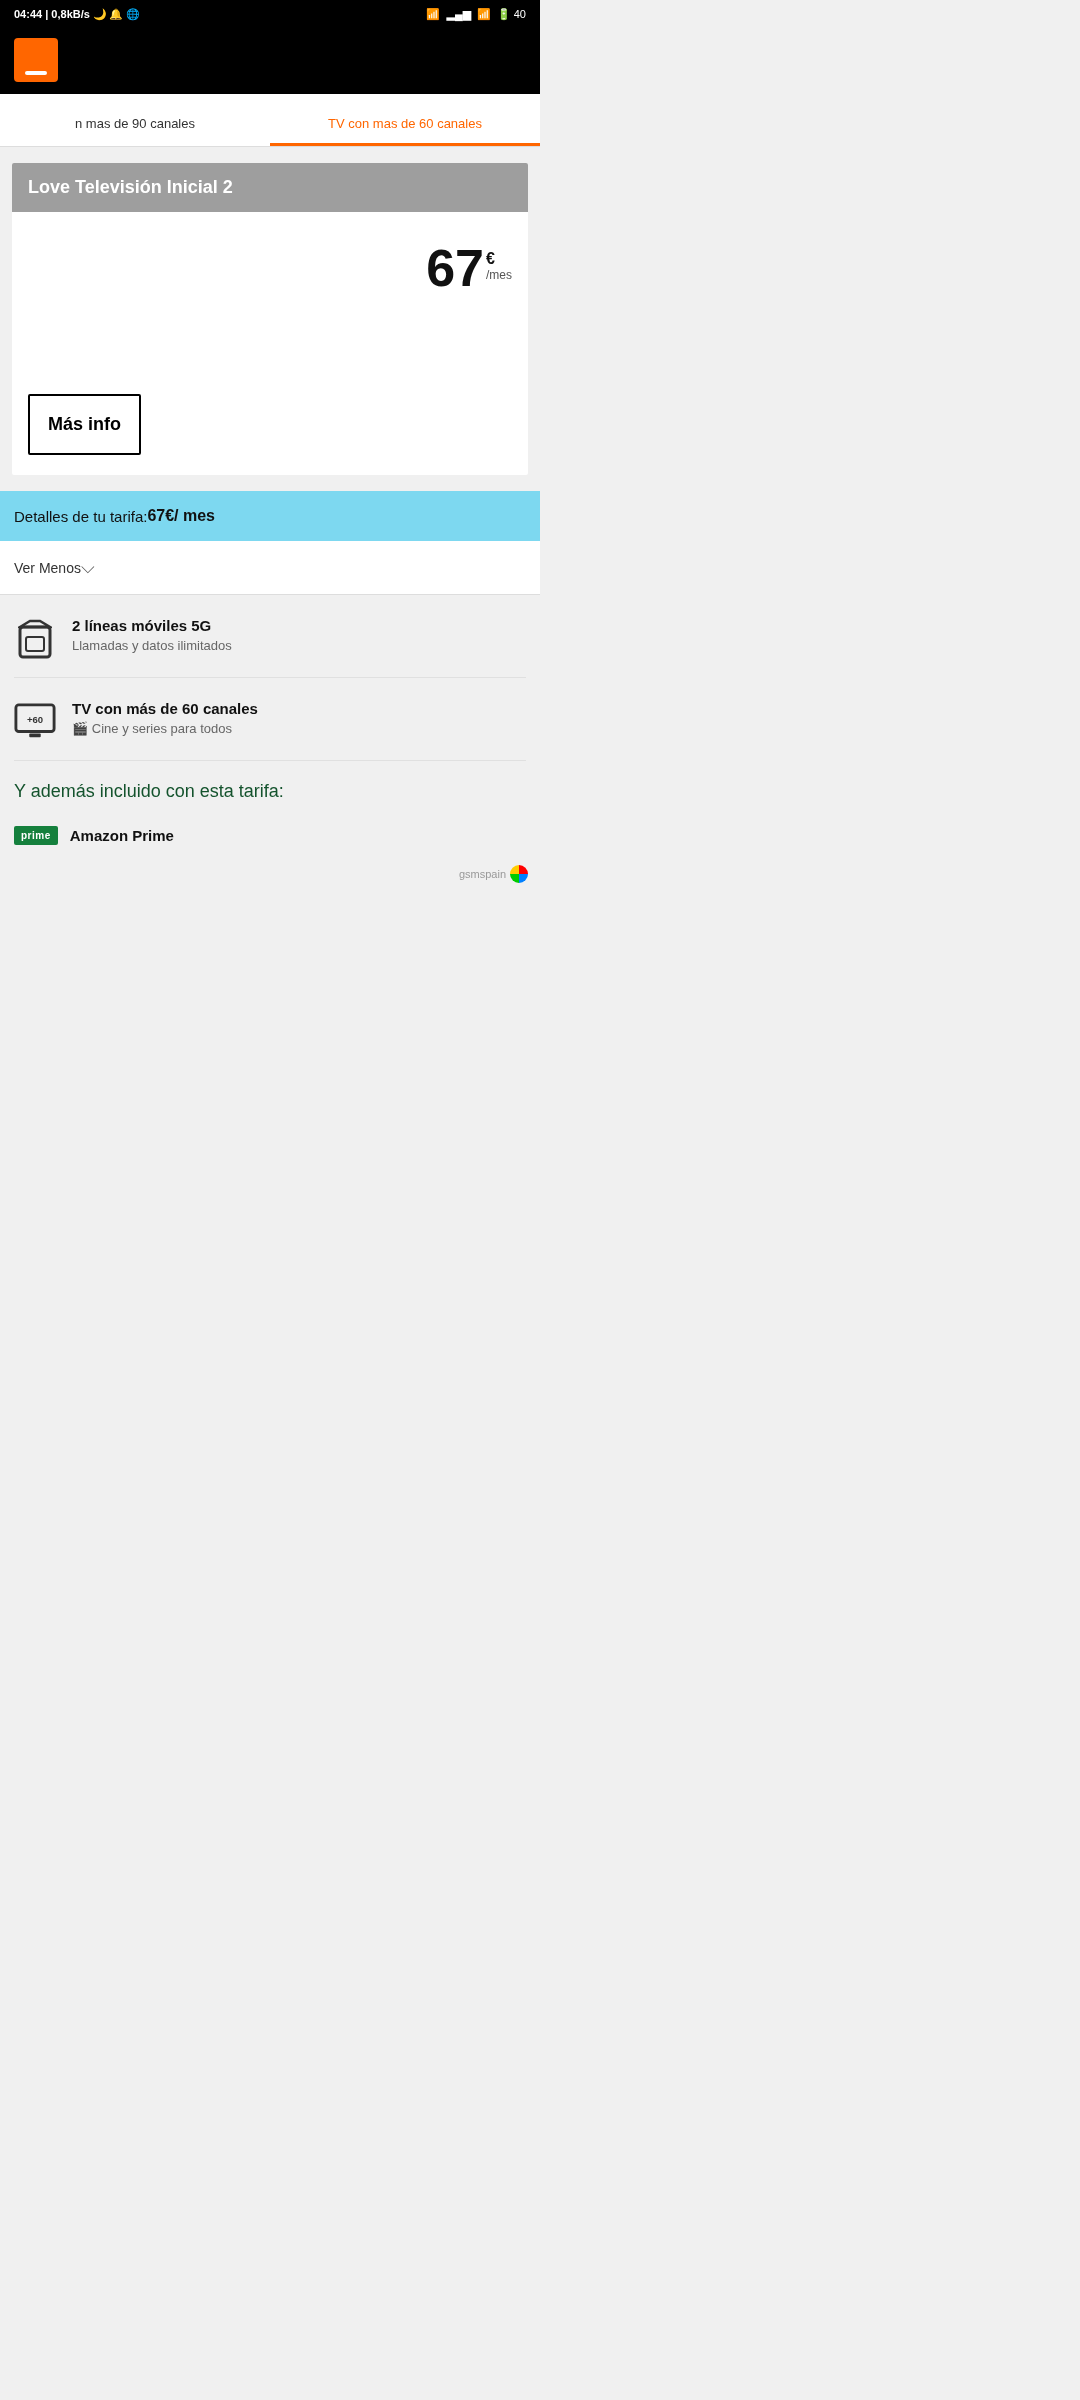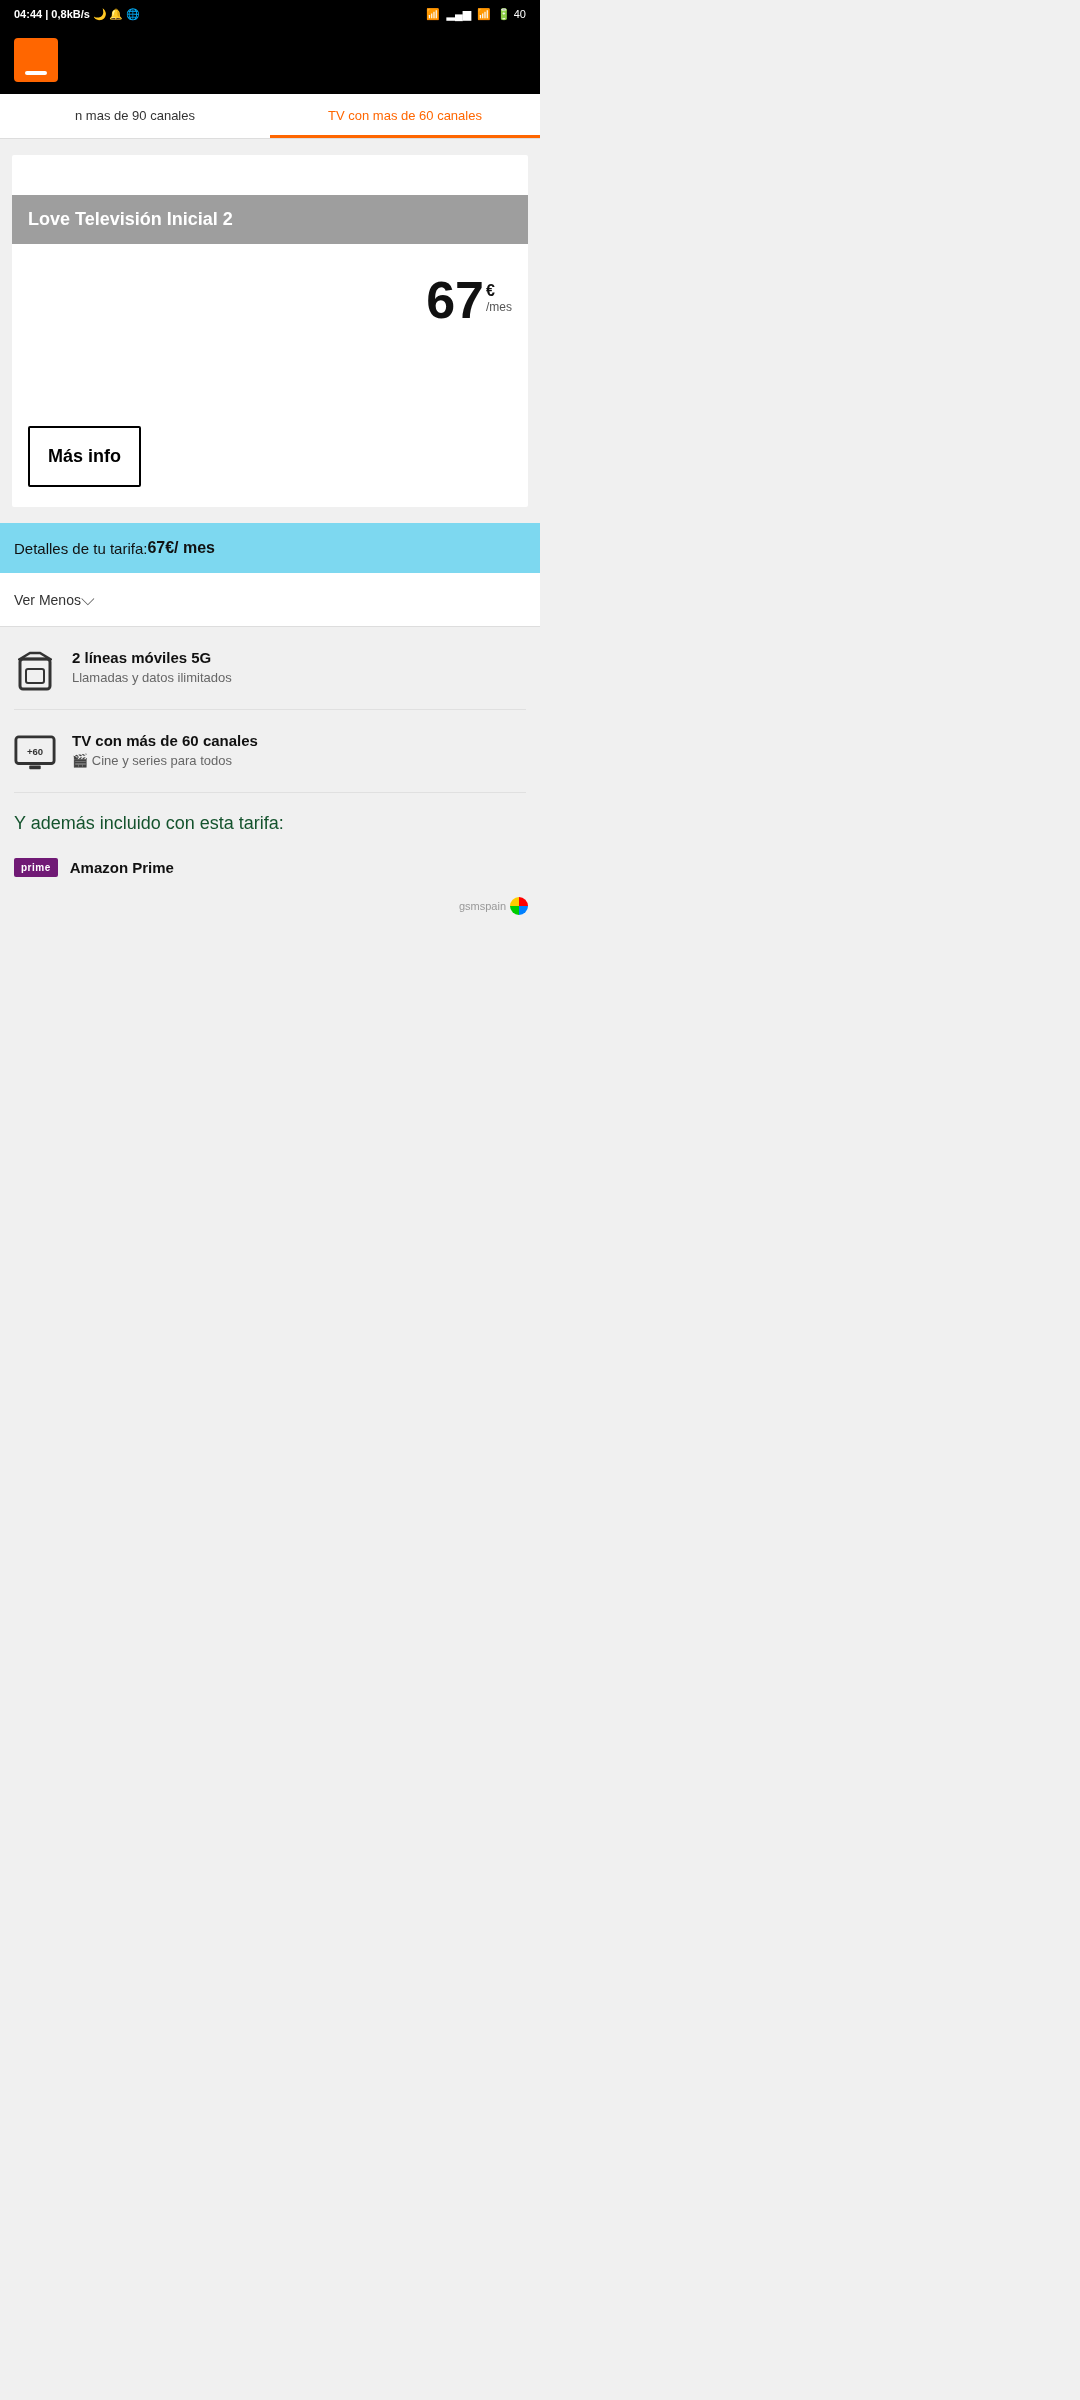--- a/index.html
+++ b/index.html
@@ -58,41 +58,41 @@
     }
     .tab-item {
       flex: 1;
       text-align: center;
       padding: 14px 8px 12px 8px;
       font-size: 13px;
       font-weight: 500;
       color: #333;
       border-bottom: 3px solid transparent;
       cursor: pointer;
+      margin-top: 8px;
     }
     .tab-item.active {
       color: #ff6600;
       border-bottom: 3px solid #ff6600;
     }
     .tab-item:first-child {
       border-bottom: 3px solid transparent;
       color: #333;
     }
 
     
     .plan-card {
       background: #fff;
       margin: 16px 12px;
       border-radius: 2px;
       overflow: hidden;
     }
     .plan-header {
       background: #9e9e9e;
       padding: 14px 16px;
-      margin-top: 40px;
     }
     .plan-title {
       color: #fff;
       font-size: 18px;
       font-weight: bold;
     }
     .plan-badge {
       background: #000;
       color: #fff;
       font-size: 13px;
@@ -222,21 +222,21 @@
 
     
     .prime-row {
       background: #f0f0f0;
       padding: 14px 14px;
       display: flex;
       align-items: center;
       gap: 12px;
     }
     .prime-badge {
-      background: #701a75;
+      background: #15803d;
       color: #fff;
       font-size: 10px;
       font-weight: bold;
       padding: 4px 7px;
       border-radius: 2px;
       letter-spacing: 0.5px;
     }
     .prime-label {
       font-size: 15px;
       font-weight: bold;

